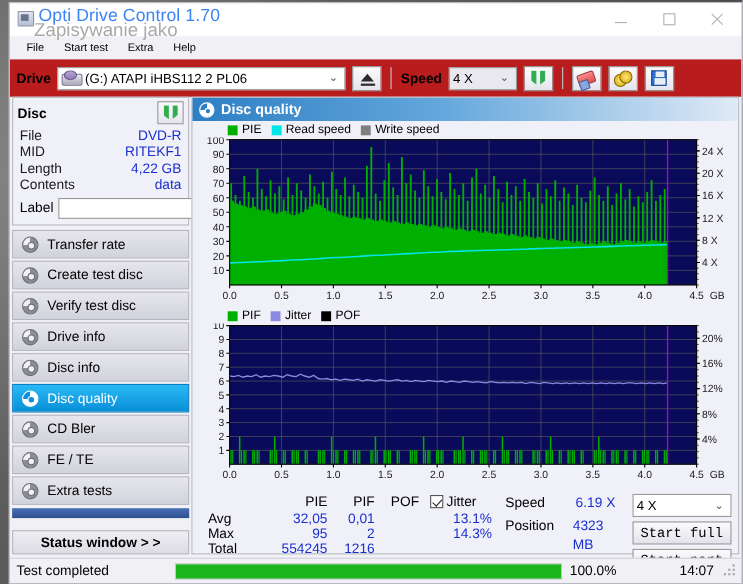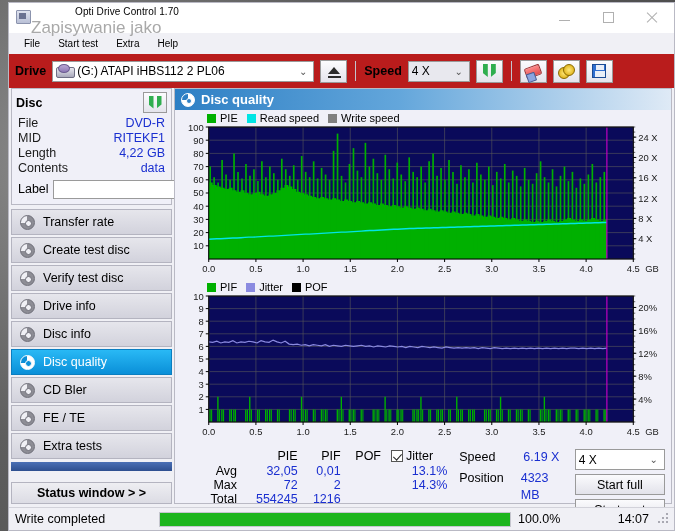--- a/index.html
+++ b/index.html
@@ -38,22 +38,22 @@
   .title-ico:before{
     content:""; position:absolute; left:1px; top:2px; width:13px;height:12px;
     background:linear-gradient(#dfe3ef,#b9c0d6);
     border:1px solid #8b93ad; border-radius:1px;
   }
   .title-ico:after{
     content:""; position:absolute; left:4px; top:5px; width:7px;height:6px;
     background:#6a7291;
   }
   .title-text {
-    font-size:10px; color:#000000; margin-top:3px;
-    letter-spacing:.1px; white-space:nowrap;margin-left:40px;
+    font-size:16px; color:#3b82f6; margin-top:3px;
+    letter-spacing:.1px; white-space:nowrap;
   }
   .title-sub {
     position:absolute; left:22px; top:15px;
     font-size:17px; color:#a9a9a9; white-space:nowrap;
   }
   .wbtns { margin-left:auto; display:flex; height:30px; }
   .wbtn {
     width:44px; height:29px; display:flex; align-items:center; justify-content:center;
     position:relative; background:#ffffff;
   }
@@ -185,34 +185,34 @@
   .legend .sw { width:9px;height:9px; display:inline-block; }
   .legend span.lt { margin-right:5px; }
   .plot-wrap { position:relative; }
   .stats {
     flex:0 0 auto; display:flex; padding:4px 4px 2px 4px; gap:0; min-height:62px;
   }
   .stats-left { width:288px; position:relative; }
   .stat-table { width:100%; border-collapse:collapse; font-size:12.5px; }
   .stat-table th { font-weight:normal; color:#000; text-align:right; padding:0 6px 1px 0; }
   .stat-table td { text-align:right; color:#1a2fd0; padding:0 6px 0 0; }
-  .stat-table td.rh { text-align:right; color:#000; padding-left:8px; width:62px;}
+  .stat-table td.rh { text-align:left; color:#000; padding-left:8px; width:62px;}
   .chk { width:12px;height:12px;border:1px solid #555;background:#fff;display:inline-block;
          position:relative; vertical-align:-2px; margin-right:3px;}
   .chk:after{content:"";position:absolute;left:3px;top:1px;width:4px;height:7px;
     border:solid #222;border-width:0 1.6px 1.6px 0;transform:rotate(42deg);}
   .stats-right { flex:1; display:flex; gap:6px; padding-left:6px;}
   .sr-rows { font-size:12.5px; }
   .sr-row { display:flex; line-height:17px; }
   .sr-row .k { width:64px; color:#000; }
   .sr-row .v { color:#1a2fd0; }
   .sr-btns { margin-left:auto; display:flex; flex-direction:column; gap:4px; width:94px;}
   .btn {
     height:21px; border:1px solid #9a9a9a; background:linear-gradient(#fbfbfd,#e2e2ea);
-    font-size:12.5px; color:#000; display:flex;align-items:center;justify-content:center;
+    font-size:12.5px; color:#000; display:flex;align-items:center;justify-content:center;font-family:Liberation Mono, monospace;
   }
   .sep-line { height:1px; background:#c9c9d2; margin:2px 4px 0 4px;}
   
   .statusbar {
     height:23px; background:#f0f0f5; border-top:1px solid #d2d2da;
     display:flex; align-items:center; font-size:12.5px; flex:0 0 auto;
   }
   .sb-text { padding-left:6px; width:150px; color:#000;}
   .sb-prog {
     flex:1; height:15px; border:1px solid #c6c6cf; background:#fff;
@@ -845,21 +845,21 @@
               </tr>
               <tr>
                 <td class="rh">Avg</td>
                 <td>32,05</td>
                 <td>0,01</td>
                 <td></td>
                 <td>13.1%</td>
               </tr>
               <tr>
                 <td class="rh">Max</td>
-                <td>72</td>
+                <td>95</td>
                 <td>2</td>
                 <td></td>
                 <td>14.3%</td>
               </tr>
               <tr>
                 <td class="rh">Total</td>
                 <td>554245</td>
                 <td>1216</td>
                 <td></td>
                 <td></td>
@@ -892,21 +892,21 @@
               <div class="btn">Start full</div>
               <div class="btn">Start part</div>
             </div>
           </div>
         </div>
       </div>
     </div>
   </div>
 
   <div class="statusbar">
-    <div class="sb-text">Write completed</div>
+    <div class="sb-text">Test completed</div>
     <div class="sb-prog">
       <div class="fill" id="progfill" style="width: 100%;"></div>
     </div>
     <div class="sb-pct">100.0%</div>
     <div class="sb-time">14:07</div>
     <div class="sb-grip">
       <i style="left:9px;top:9px"></i>
         <i style="left:5px;top:9px"></i>
         <i style="left:9px;top:5px"></i>
       <i style="left:1px;top:9px"></i>

